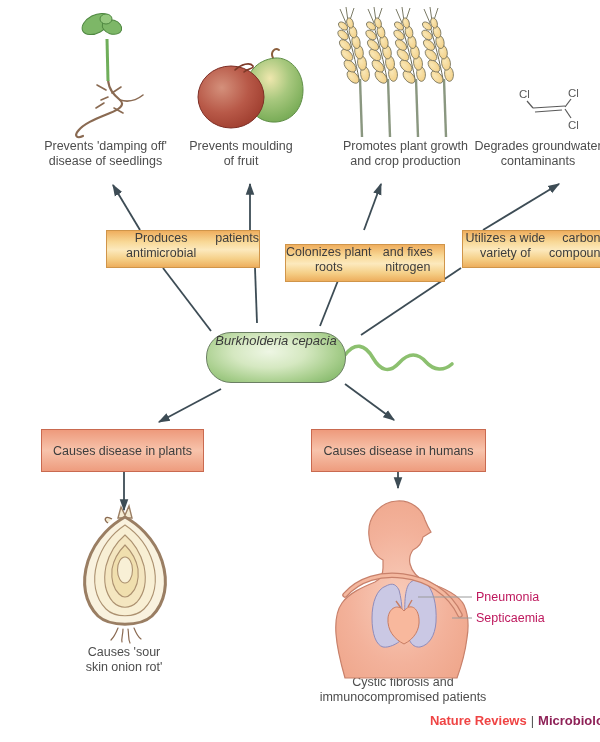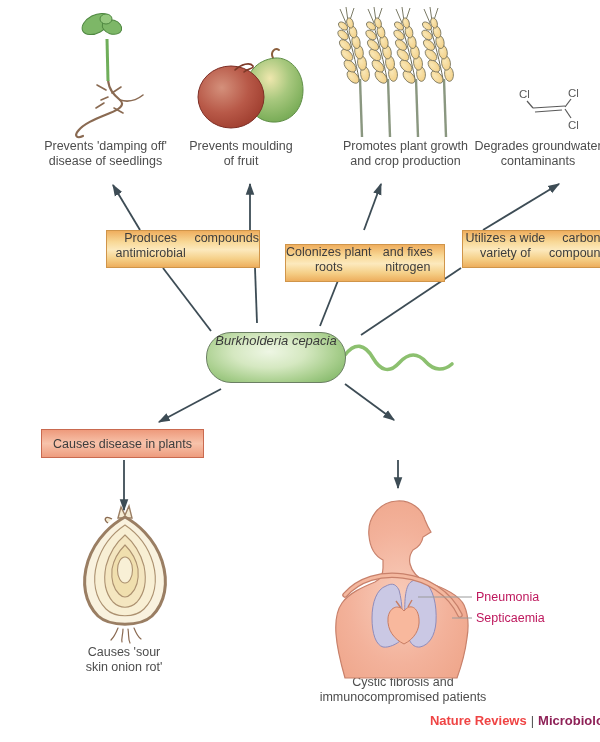--- a/index.html
+++ b/index.html
@@ -4,21 +4,21 @@
 <style>
   html,body{margin:0;padding:0;background:#fff;}
   #page{position:relative;width:600px;height:742px;background:#fff;overflow:hidden;
         font-family:"Liberation Sans",sans-serif;color:#4d4d4d;margin-left:28px;}
   .caption{position:absolute;text-align:center;font-size:12.5px;line-height:15px;color:#4d4d4d;}
   .caption span{display:block;}
   .ybox{position:absolute;height:38px;display:flex;flex-direction:row;justify-content:center;
         text-align:center;font-size:12.5px;line-height:15px;color:#3d3d3d;
         background:linear-gradient(180deg,#efae5e 0%,#f8d896 30%,#fce9bd 52%,#f5cf87 78%,#edae5d 100%);
         border:1px solid #d0954a;box-sizing:border-box;z-index:3;}
-  .pbox{position:absolute;height:29px;display:flex;align-items:center;justify-content:center;
+  .pbox{position:absolute;height:43px;display:flex;align-items:center;justify-content:center;
         font-size:12.5px;color:#3d3d3d;
         background:linear-gradient(180deg,#ee9a7c 0%,#f7c3ab 50%,#ee9c7e 100%);
         border:1px solid #c96a50;box-sizing:border-box;z-index:3;}
   #bacterium{position:absolute;left:178px;top:332px;width:140px;height:51px;border-radius:25px;
         background:radial-gradient(ellipse 75% 95% at 45% 38%,#eef6e4 0%,#d5e8c1 35%,#a9cf8e 65%,#86ba6c 88%,#7bae62 100%);
         border:1px solid #6b7f63;box-sizing:border-box;display:flex;align-items:flex-start;justify-content:center;
         font-size:13px;font-style:italic;color:#3a3a3a;z-index:3;}
   #overlay{position:absolute;left:0;top:0;z-index:2;}
   .illus{position:absolute;z-index:1;}
   .annot{position:absolute;font-size:12.5px;color:#be185d;z-index:3;text-align:center;}
@@ -158,37 +158,40 @@
     <span>Promotes plant growth</span>
     <span>and crop production</span>
   </div>
   <div class="caption" style="left:432px;top:139px;width:156px">
     <span>Degrades groundwater</span>
     <span>contaminants</span>
   </div>
 
   <div class="ybox" style="left:78px;top:230px;width:154px">
     <span>Produces antimicrobial</span>
-    <span>compounds</span>
+    <span>patients</span>
   </div>
   <div class="ybox" style="left:257px;top:244px;width:160px">
     <span>Colonizes plant roots</span>
     <span>and fixes nitrogen</span>
   </div>
   <div class="ybox" style="left:434px;top:230px;width:154px">
     <span>Utilizes a wide variety of</span>
     <span>carbon compounds</span>
   </div>
 
   <div id="bacterium">
     <span>Burkholderia cepacia</span>
   </div>
 
   <div class="pbox" style="left:13px;top:429px;width:163px">
     <span>Causes disease in plants</span>
+  </div>
+  <div class="pbox" style="left:283px;top:429px;width:175px">
+    <span>Causes disease in humans</span>
   </div>
 
   <svg class="illus" style="left:40px;top:503px" width="115" height="142" viewBox="0 0 115 142">
     <g stroke="#8a6a52" stroke-width="1.2" fill="none" stroke-linecap="round">
       <path d="M50,125 C48,130 46,134 43,137"></path>
       <path d="M55,126 C55,132 53,136 54,139"></path>
       <path d="M60,126 C61,132 60,136 62,140"></path>
       <path d="M66,125 C68,130 70,134 73,136"></path>
     </g>
     <path d="M44,16 C37,12 35,17 40,20" stroke="#8a6a52" stroke-width="1.4" fill="#f5ecd4"></path>

